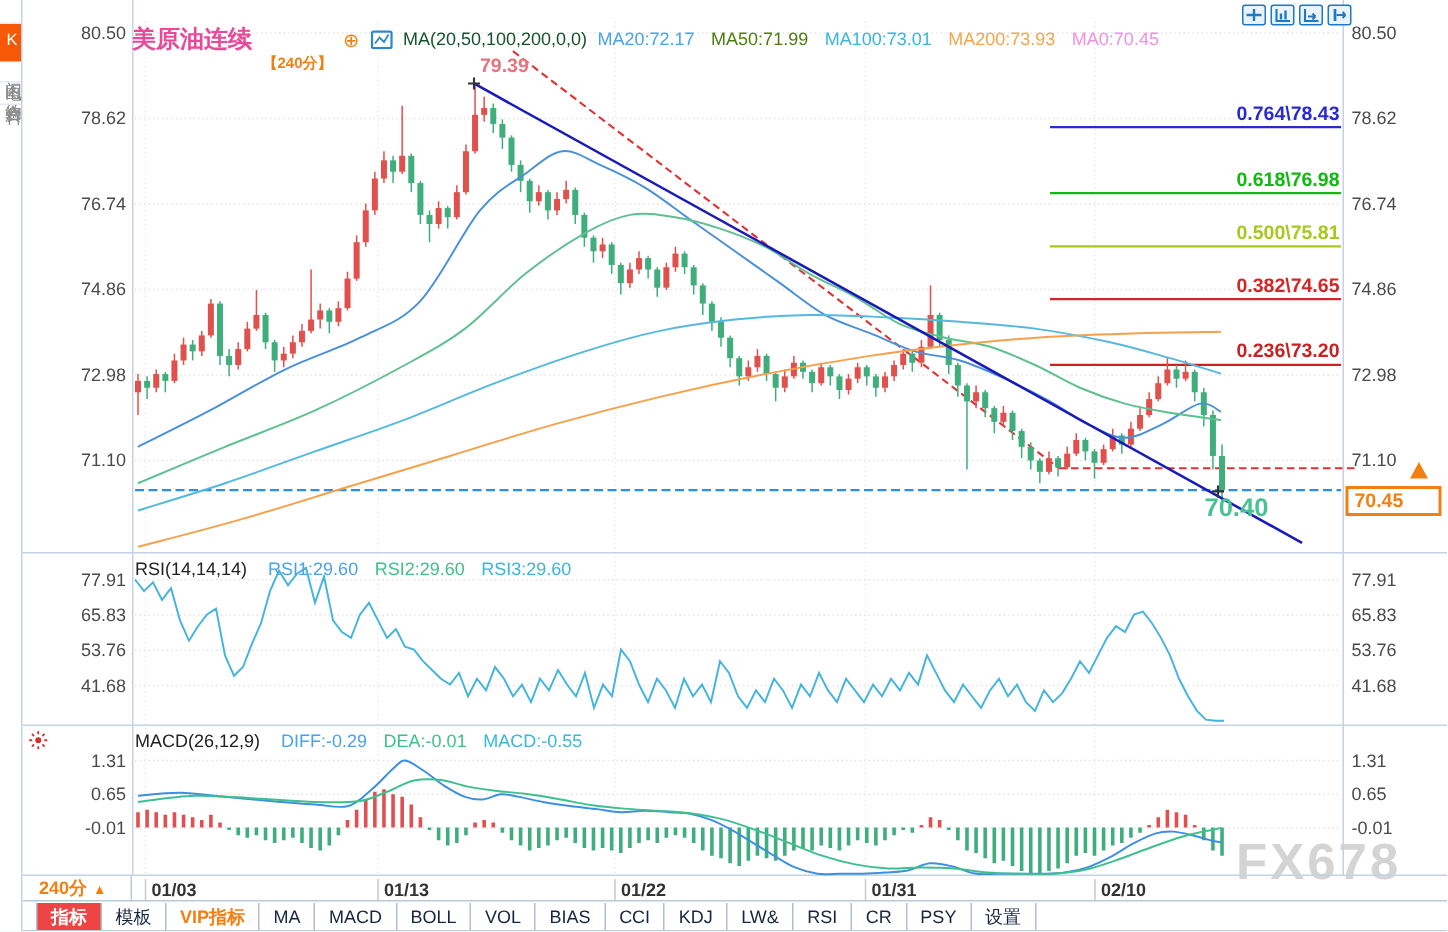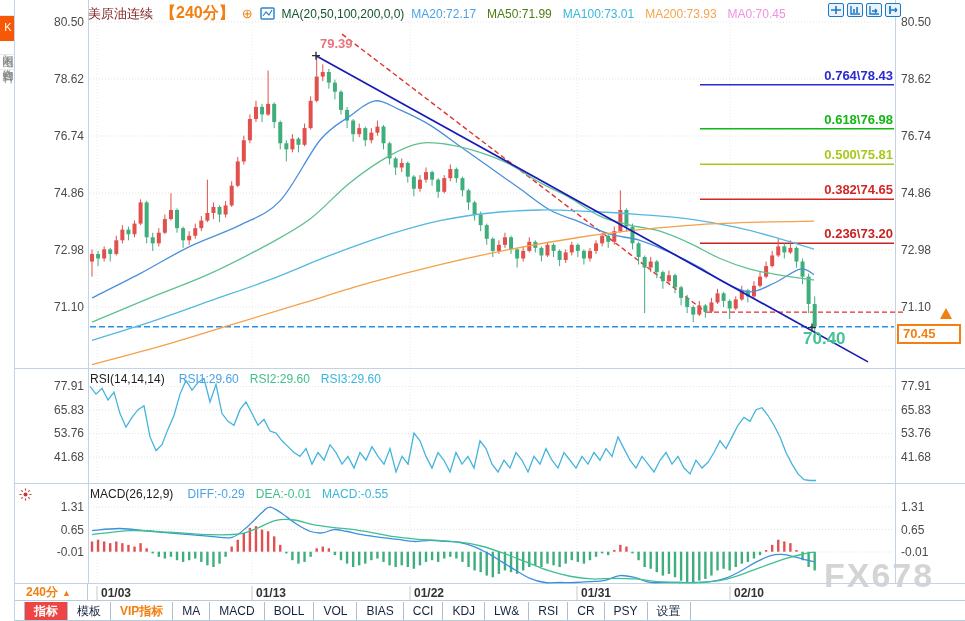--- a/index.html
+++ b/index.html
@@ -10,22 +10,22 @@
   
   .sidebar{position:absolute;left:0;top:0;width:14px;height:621px;z-index:4;background:#fff;
        border-right:1px solid #c3d2e4;display:flex;flex-direction:column;align-items:center;padding-top:2px;}
   .side-tab{writing-mode:vertical-rl;text-orientation:upright;font-size:11px;color:#8a8a8a;
        width:14px;text-align:center;padding:5px 0;letter-spacing:1px;cursor:pointer;
        border-bottom:1px solid #e4e9ef;line-height:13px;}
   .side-tab.active{background:#f75806;color:#fff;border-bottom:none;}
   
   .header{position:absolute;left:88px;top:3px;z-index:3;display:flex;align-items:center;gap:7px;
        font-size:12px;white-space:nowrap;}
-  .sym{font-weight:normal;font-size:13px;color:#7f1d1d;}
-  .period{color:#f28010;font-weight:bold;font-size:16px;cursor:pointer;}
+  .sym{font-weight:bold;font-size:16px;color:#ec4899;}
+  .period{color:#f28010;font-weight:bold;font-size:10px;cursor:pointer;margin-top:32px;}
   .linkicon{color:#f28010;font-size:13px;cursor:pointer;}
   .ind{color:#14532d;}
   .mavals{display:flex;gap:11px;justify-content:flex-end;}
   .winicons{position:absolute;left:828px;top:3px;z-index:3;display:flex;gap:3px;}
   .winicon{width:16px;height:14px;border:1.5px solid #1d79c5;border-radius:2px;background:#eaf3fb;
        box-sizing:border-box;cursor:pointer;display:flex;align-items:center;justify-content:center;}
   
   .subhdr{position:absolute;z-index:3;display:flex;align-items:center;gap:14px;font-size:12px;white-space:nowrap;}
   #rsiHdr{left:90px;top:372px;}
   #macdHdr{left:90px;top:487px;}

